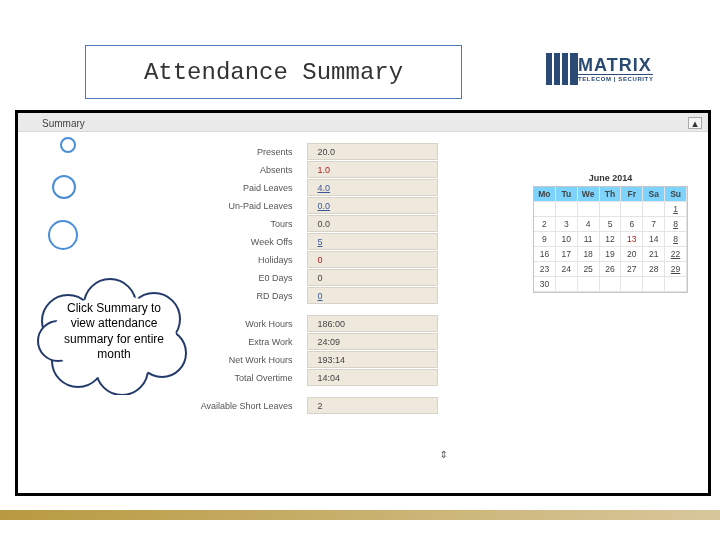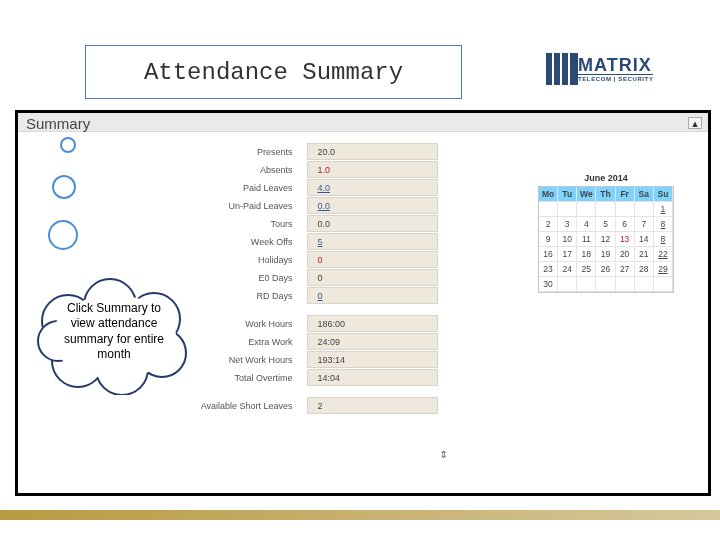--- a/index.html
+++ b/index.html
@@ -6,30 +6,30 @@
 .stage{width:720px;height:540px;position:relative;background:#fff;overflow:hidden}
 .title-box{position:absolute;left:85px;top:45px;width:375px;height:52px;border:1px solid #4a7cb3;display:flex;align-items:center;justify-content:center}
 .title-text{font-size:24px;color:#333;font-family:Liberation Mono, monospace}
 .logo{position:absolute;right:28px;top:47px;width:146px;height:43px;display:flex;align-items:center;}
 .logo-mark{width:32px;height:32px;background:linear-gradient(to right,#2b4a73 0 6px,#fff 6px 8px,#2b4a73 8px 14px,#fff 14px 16px,#2b4a73 16px 22px,#fff 22px 24px,#2b4a73 24px 30px)}
 .logo-text{display:flex;flex-direction:column;line-height:1}
 .logo-main{font-size:18px;font-weight:bold;color:#2b4a73;letter-spacing:1px}
 .logo-sub{font-size:6px;font-weight:bold;color:#2b4a73;border-top:1px solid #2b4a73;letter-spacing:.6px;padding-top:1px}
 .panel{position:absolute;left:15px;top:110px;width:690px;height:380px;border:3px solid #000;background:#fff;overflow:hidden}
 .tab-strip{position:absolute;left:0;top:0;right:0;height:18px;background:#eaeaea;border-bottom:1px solid #d9d9d9}
-.tab{position:absolute;left:2px;top:3px;height:14px;padding:0 6px;font-size:15px;color:#444;display:flex;align-items:center}
+.tab{position:absolute;left:18px;top:3px;height:14px;padding:0 6px;font-size:10px;color:#444;display:flex;align-items:center}
 .collapse-btn{position:absolute;right:6px;top:4px;width:12px;height:10px;background:#f5f5f5;border:1px solid #aaa;display:flex;align-items:center;justify-content:center}
 .rows{position:absolute;left:170px;top:30px;width:250px}
 .row{height:17px;display:flex;align-items:center;margin-bottom:1px}
 .row .lbl{width:105px;text-align:right;font-size:9px;color:#555;padding-right:14px;white-space:nowrap}
 .row .val{width:120px;height:15px;background:#eee8dd;border:1px solid #d8d3c8;font-size:9px;color:#444;padding-left:10px;display:flex;align-items:center}
 .row .val.link{text-decoration:underline;color:#3b5998}
 .row .val.red{color:#b02020}
 .gap{height:10px}
-.calendar{position:absolute;right:34px;top:60px;width:136px;font-size:8.5px}
+.calendar{position:absolute;right:20px;top:60px;width:155px;font-size:8.5px}
 .cal-head{text-align:center;font-weight:bold;padding-bottom:3px;font-size:9px}
 .cal-grid{display:grid;grid-template-columns:repeat(7,1fr);border:1px solid #c6c6c6}
 .cal-cell{height:14px;display:flex;align-items:center;justify-content:center;color:#444;border-right:1px solid #e4e4e4;border-bottom:1px solid #e4e4e4;background:#fff}
 .cal-cell.h{font-weight:bold;background:#7dd3fc}
 .cal-cell.mark{text-decoration:underline}
 .cal-cell.today{color:#b02020;}
 .guide-dot{position:absolute;border:2px solid #4a8ed8;border-radius:50%;background:#fff}
 .cloud{position:absolute;left:30px;top:275px;width:170px;height:120px}
 .cloud svg{position:absolute;left:0;top:0}
 .cloud-text{position:absolute;left:24px;top:26px;width:120px;text-align:center;font-size:12px;line-height:1.28;font-family:Liberation Sans, sans-serif;color:#000}

